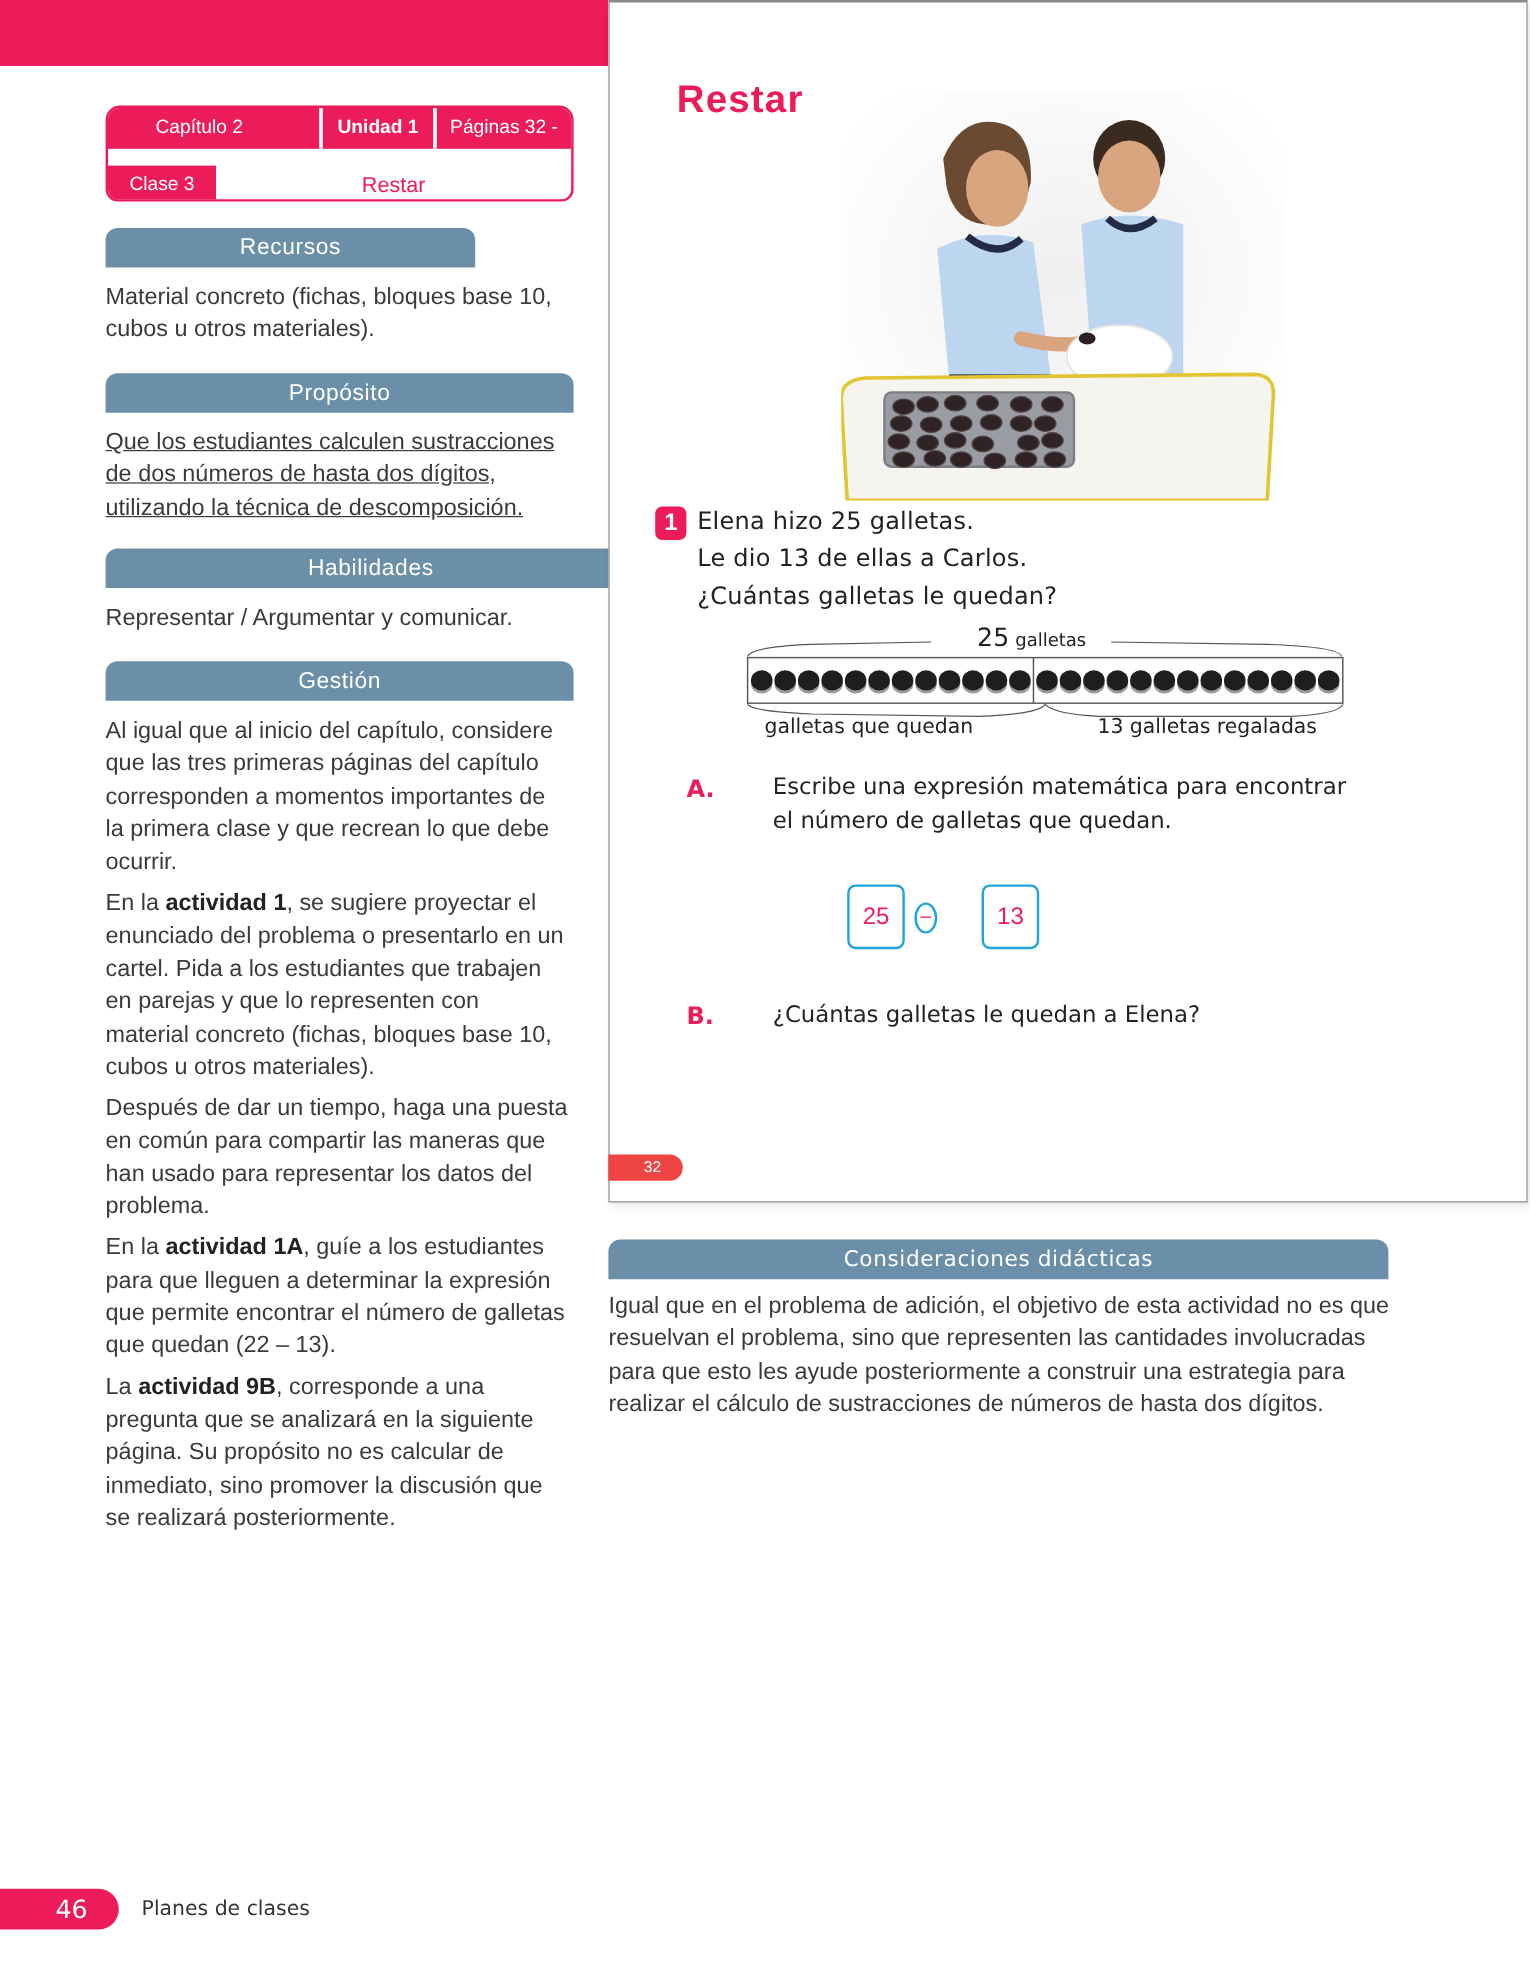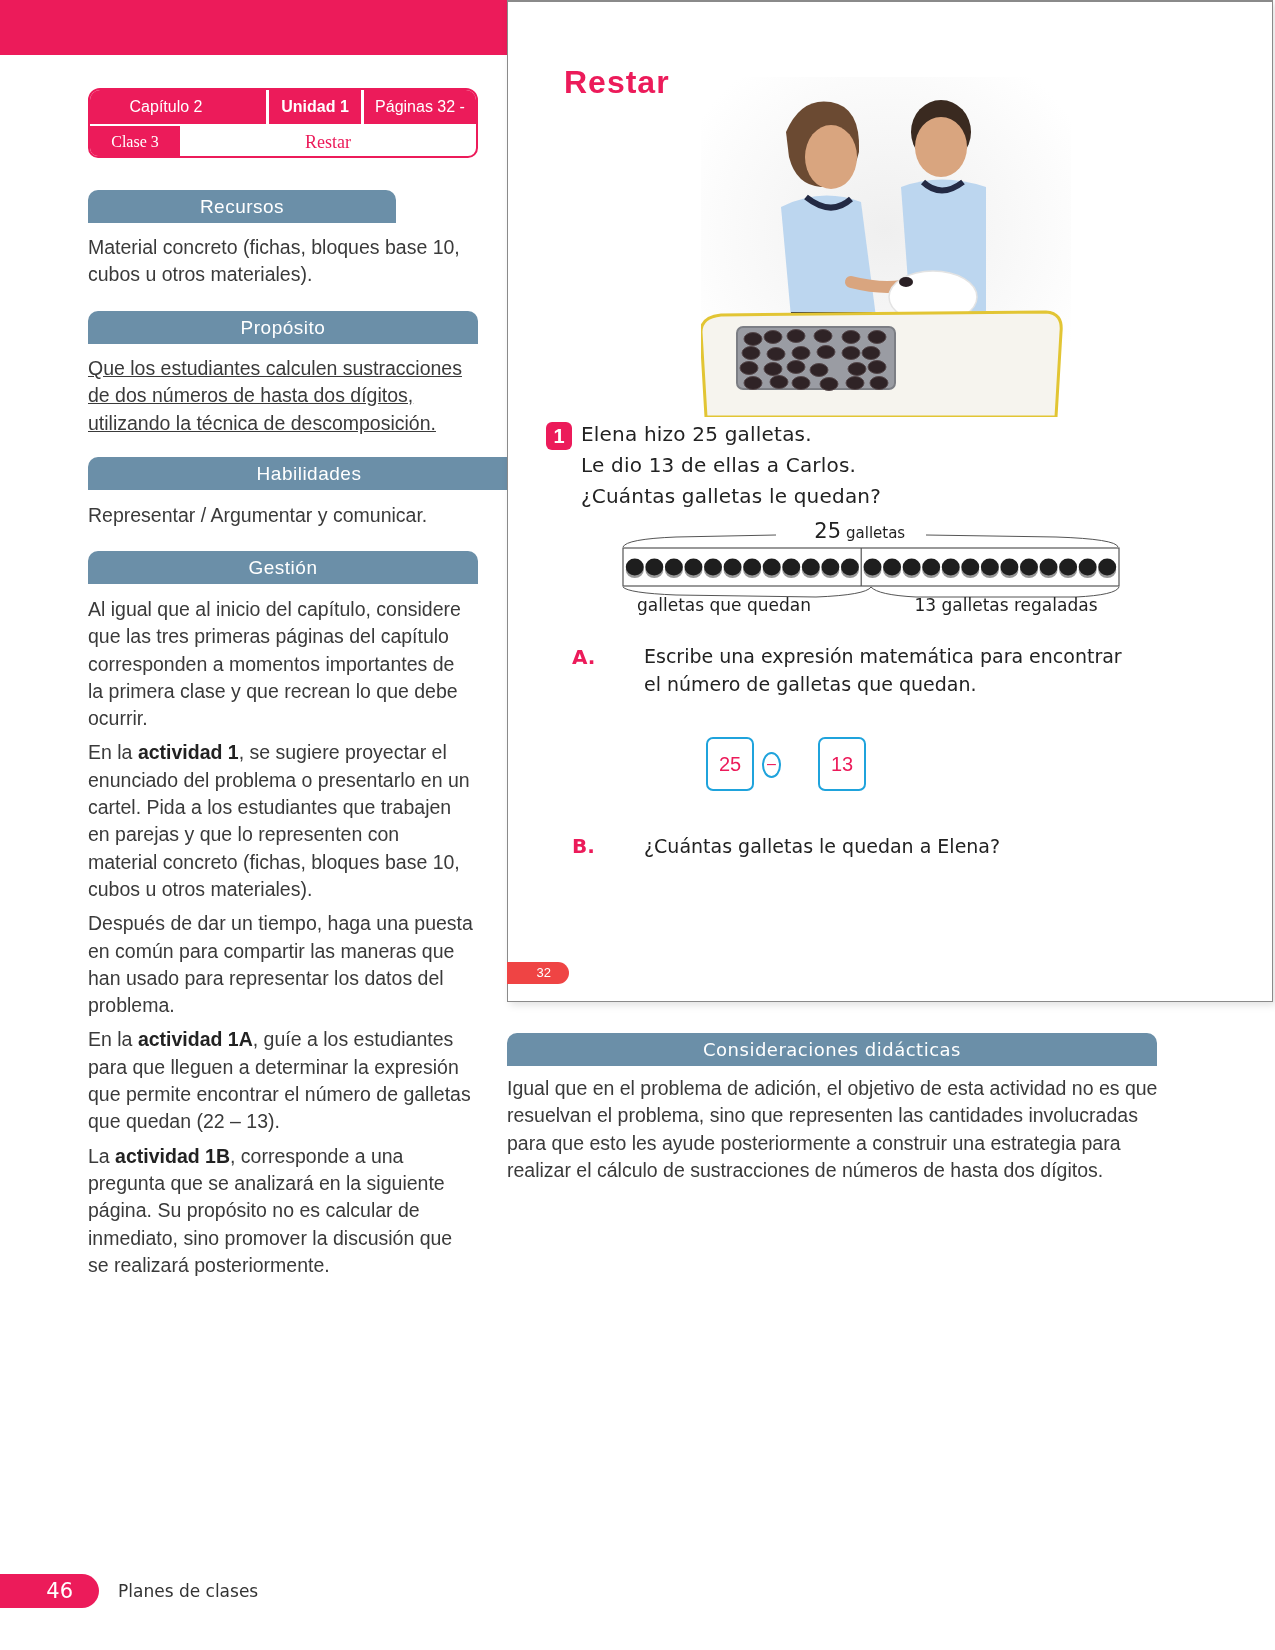--- a/index.html
+++ b/index.html
@@ -4,27 +4,27 @@
 <style>
   html, body { margin:0; padding:0; }
   body { width:1275px; height:1650px; position:relative; background:#ffffff; overflow:hidden;
          font-family:"Liberation Sans", sans-serif; color:#3a3a3a; }
   .abs { position:absolute; }
 
   
   #top-band { left:0; top:0; width:507px; height:55px; background:#ec1b5a; }
 
   
-  #class-header { left:88px; top:88px; width:390px; height:70px; border:2px solid #ec1b5a; border-radius:12px 12px 10px 10px; overflow:hidden; box-sizing:border-box; background:#fff; }
+  #class-header { left:88px; top:88px; width:390px; height:80px; border:2px solid #ec1b5a; border-radius:12px 12px 10px 10px; overflow:hidden; box-sizing:border-box; background:#fff; }
   #class-header .row1 { position:absolute; left:0; top:0; width:100%; height:34px; background:#ec1b5a; display:flex; }
   #class-header .row1 div { color:#fff; font-size:16px; line-height:34px; text-align:center; }
   #class-header .c1 { width:152px; }
   #class-header .c2 { width:92px; border-left:3px solid #fff; border-right:3px solid #fff; font-weight:bold;margin-left:24px; }
   #class-header .c3 { flex:1; }
-  #class-header .row2 { position:absolute; left:0; top:34px; width:100%; height:32px; border-top:2px solid #fff; box-sizing:border-box; display:flex;font-family:Liberation Serif, serif; }
+  #class-header .row2 { position:absolute; left:0; top:46px; width:100%; height:32px; border-top:2px solid #fff; box-sizing:border-box; display:flex; }
   #class-header .clase { width:90px; background:#ec1b5a; color:#fff; font-size:16px; line-height:32px; text-align:center; }
   #class-header .titulo { flex:1; color:#ec1b5a; font-size:18px; line-height:32px; text-align:center; }
 
   
   .sec-head { background:#6b8fa8; color:#fff; font-size:19px; text-align:center; border-radius:10px 10px 0 0; height:33px; line-height:34px; letter-spacing:0.5px; }
   .body-text { font-size:19.5px; line-height:27.3px; color:#3a3a3a; }
   .body-text p { margin:0 0 7px 0; }
   .body-text b { color:#222; }
 
   
@@ -75,21 +75,21 @@
 <div class="abs body-text" style="left:88px; top:502px; width:395px;">
   <p>Representar / Argumentar y comunicar.</p>
 </div>
 
 <div class="abs sec-head" style="left:88px; top:551px; width:390px;">Gestión</div>
 <div class="abs body-text" style="left:88px; top:596px; width:385px;">
   <p>Al igual que al inicio del capítulo, considere que las tres primeras páginas del capítulo corresponden a momentos importantes de la primera clase y que recrean lo que debe ocurrir.</p>
   <p><span>En la </span><b>actividad 1</b><span>, se sugiere proyectar el enunciado del problema o presentarlo en un cartel. Pida a los estudiantes que trabajen en parejas y que lo representen con material concreto (fichas, bloques base 10, cubos u otros materiales).</span></p>
   <p>Después de dar un tiempo, haga una puesta en común para compartir las maneras que han usado para representar los datos del problema.</p>
   <p><span>En la </span><b>actividad 1A</b><span>, guíe a los estudiantes para que lleguen a determinar la expresión que permite encontrar el número de galletas que quedan (22 – 13).</span></p>
-  <p><span>La </span><b>actividad 1B</b><span>, corresponde a una pregunta que se analizará en la siguiente página. Su propósito no es calcular de inmediato, sino promover la discusión que se realizará posteriormente.</span></p>
+  <p><span>La </span><b>actividad 9B</b><span>, corresponde a una pregunta que se analizará en la siguiente página. Su propósito no es calcular de inmediato, sino promover la discusión que se realizará posteriormente.</span></p>
 </div>
 
 <div id="student-page" class="abs">
   <div id="sp-title" class="abs">Restar</div>
 
   <svg id="photo" class="abs" viewBox="0 0 370 340">
     <defs>
       <radialGradient id="bgGlow" cx="50%" cy="45%" r="60%">
         <stop offset="0%" stop-color="#efefef"></stop>
         <stop offset="100%" stop-color="#ffffff"></stop>

